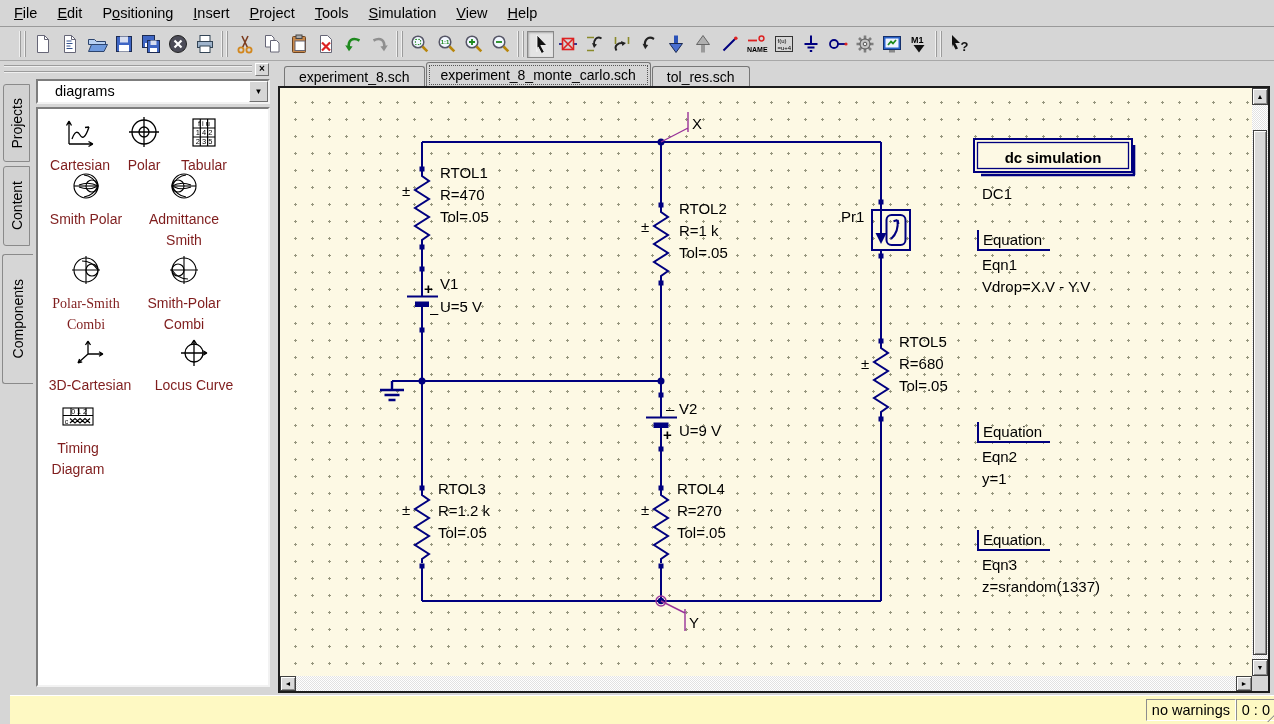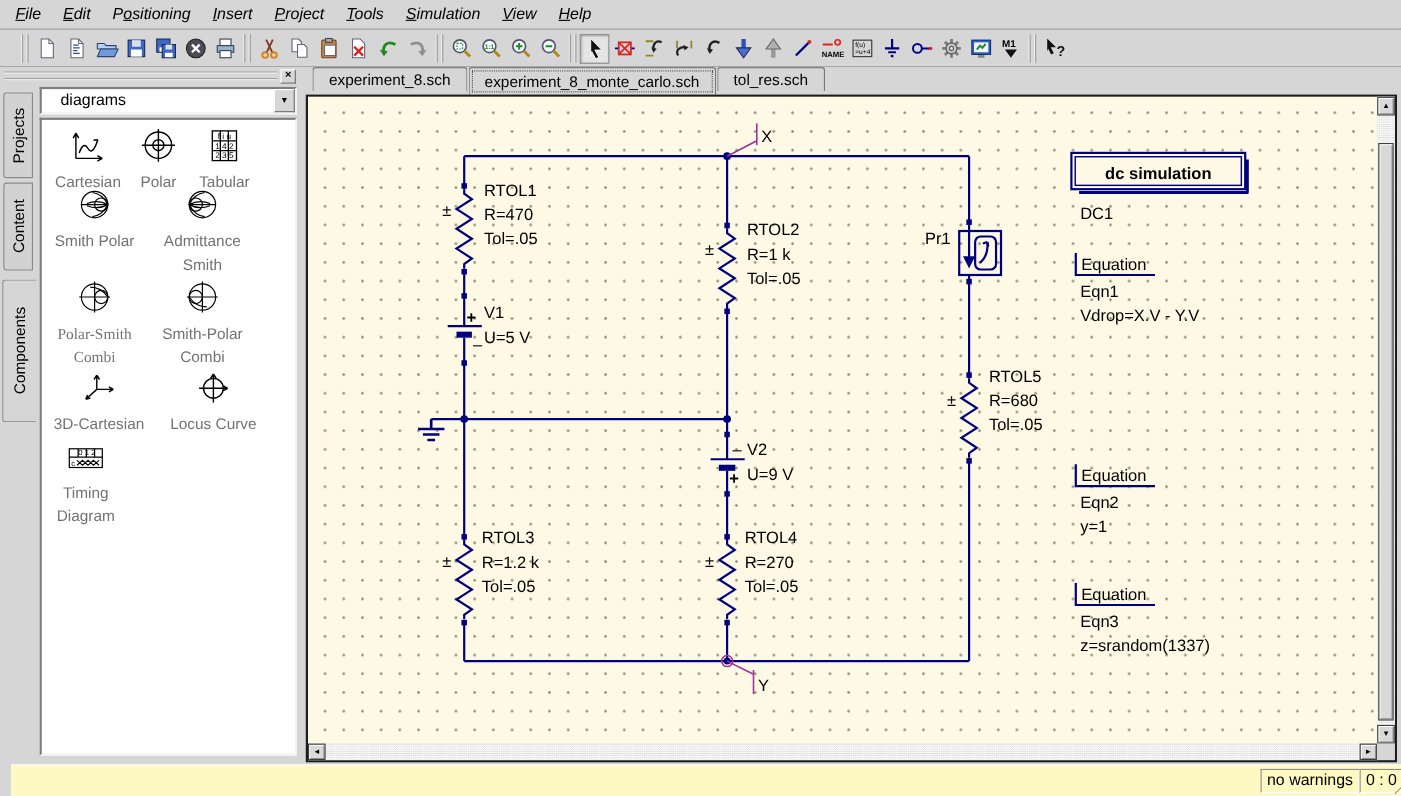--- a/index.html
+++ b/index.html
@@ -2,21 +2,21 @@
 <html><head>
 <meta charset="utf-8">
 <style>
   * { margin:0; padding:0; box-sizing:border-box; }
   html,body { width:1274px; height:724px; }
   body { font-family:"Liberation Sans", sans-serif; background:#d6d6d6; position:relative; overflow:hidden; }
   .abs { position:absolute; }
 
   
   .menubar { left:0; top:0; width:1274px; height:27px; background:#d6d6d6; display:flex; align-items:center; padding-left:4px; border-bottom:1px solid #9a9a9a; }
-  .mi { padding:0 10px; font-size:14.5px; color:#000; line-height:25px; cursor:default;font-style:italic; }
+  .mi { padding:0 10px; font-size:14.5px; color:#000; line-height:25px; cursor:default; }
   .mi u { text-decoration:underline; }
 
   
   .toolbar { left:0; top:28px; width:1274px; height:33px; background:#d6d6d6; display:flex; align-items:center; border-bottom:1px solid #a8a8a8; padding-left:16px; }
   .thandle { width:7px; height:26px; margin:0 3px; border-left:2px ridge #efefef; border-right:2px ridge #efefef; }
   .tbn { width:27px; height:27px; display:flex; align-items:center; justify-content:center; border:1px solid transparent; }
   .tbn.pressed { background:#e4e4e4; border:1px solid #888; box-shadow:inset 1px 1px 2px #aaa; }
   .tbn svg { display:block; }
 
   
@@ -24,25 +24,25 @@
   .dock-grip { position:absolute; left:4px; top:4px; width:248px; height:8px; border-top:2px groove #efefef; border-bottom:2px groove #efefef; }
   .dock-close { position:absolute; right:4px; top:2px; width:14px; height:13px; background:#d6d6d6; border:1px solid; border-color:#fff #707070 #707070 #fff; font-size:10px; font-weight:bold; line-height:10px; text-align:center; color:#000; }
   .tabstrip { left:0; top:78px; width:33px; height:613px; background:#d6d6d6; }
   .vtab { position:absolute; left:3px; width:27px; background:#d2d2d2; border:1px solid #8a8a8a; border-radius:3px 0 0 3px; display:flex; align-items:center; justify-content:center; }
   .vtab span { writing-mode:vertical-rl; transform:rotate(180deg); font-size:14px; color:#000; }
   .vtab.active { left:2px; width:31px; background:#d6d6d6; border-right:none; }
   .side-panel { left:33px; top:77px; width:240px; height:614px; background:#d6d6d6; }
   .combo { position:absolute; left:3px; top:2px; width:234px; height:25px; background:#fff; border:2px solid; border-color:#7d7d7d #f2f2f2 #f2f2f2 #7d7d7d; font-size:14.5px; line-height:21px; padding-left:17px; color:#000; }
   .combo-arrow { position:absolute; right:0; top:0; width:19px; height:21px; background:#d6d6d6; border:1px solid; border-color:#fff #707070 #707070 #fff; text-align:center; font-size:8px; line-height:20px; color:#000; }
   .listbox { position:absolute; left:3px; top:30px; width:234px; height:580px; background:#fff; border:2px solid; border-color:#7d7d7d #f2f2f2 #f2f2f2 #7d7d7d; }
-  .ditem { position:absolute; text-align:center; font-size:14px; color:#737373; line-height:21px; }
+  .ditem { position:absolute; text-align:center; font-size:14px; color:#7f1d1d; line-height:21px; }
   .ditem svg { display:inline-block; }
 
   
-  .doc-tabbar { left:273px; top:61px; width:1001px; height:27px; display:flex; align-items:flex-start; padding-left:11px; }
+  .doc-tabbar { left:273px; top:61px; width:1001px; height:27px; display:flex; align-items:flex-end; padding-left:11px; }
   .dtab { border:1px solid #777; border-bottom:none; border-radius:3px 3px 0 0; background:#d6d6d6; font-size:14px; color:#000; padding:0 14px; height:22px; line-height:21px; margin-right:1px; }
   .dtab.active { height:26px; line-height:25px; outline:1px dotted #555; outline-offset:-4px; }
 
   
   .canvas-frame { left:278px; top:86px; width:992px; height:607px; border:2px solid #1c1c1c; background:#d6d6d6; }
   .canvas { position:absolute; left:0; top:0; width:972px; height:588px; background-color:#fdf9e4; background-image:radial-gradient(circle, #96967e 1px, transparent 1.4px); background-size:17px 17px; background-position:7px 6px; overflow:hidden; }
   .schematic { position:absolute; left:0; top:0; }
   .schematic text { font-family:"Liberation Sans", sans-serif; font-size:15px; fill:#000; }
   .nv { stroke:#00007f; fill:none; stroke-width:2; }
   .nvf { fill:#00007f; stroke:none; }

